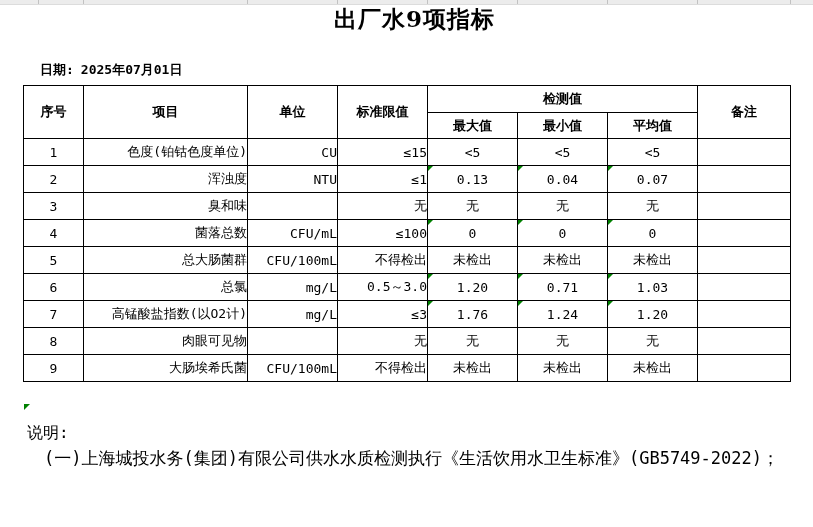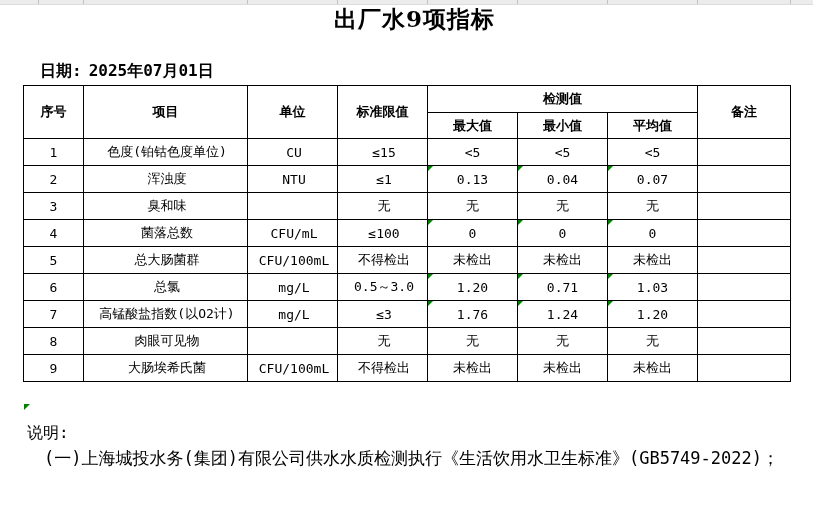--- a/index.html
+++ b/index.html
@@ -9,35 +9,35 @@
   }
   
   .grid-strip{position:absolute;top:0;left:0;width:813px;height:4px;background:#ececec;border-bottom:1px solid #dcdcdc;}
   .grid-strip i{position:absolute;top:0;width:1px;height:4px;background:#c2c2c2;}
   .title{
     position:absolute;top:4px;left:0;width:100%;text-align:center;
     font-size:23px;font-weight:bold;letter-spacing:1px;
     font-family:"DejaVu Serif", serif;
     padding-left:8px;
   }
-  .date-row{position:absolute;left:40px;top:61px;font-size:16px;font-weight:bold;}
+  .date-row{position:absolute;left:40px;top:61px;font-size:13px;font-weight:bold;}
   .date-row .lbl{margin-right:7px;}
   .report-table{
     position:absolute;left:23px;top:85px;width:767px;
     border-collapse:collapse;table-layout:fixed;
   }
   .report-table th,.report-table td{
     border:1px solid #000;font-size:13px;text-align:center;
     padding:0;overflow:hidden;white-space:nowrap;vertical-align:middle;
   }
   .report-table th{font-weight:bold;text-align:center;}
   .report-table thead tr:nth-child(1){height:27px;}
   .report-table thead tr:nth-child(2){height:26px;}
   .report-table tbody tr{height:27px;}
-  .report-table td.left{text-align:center;padding-left:3px;}
+  .report-table td.left{text-align:right;padding-left:3px;}
   .report-table td.flag{position:relative;}
   .tri{position:absolute;top:0;left:0;width:0;height:0;
        border-top:5px solid #008000;border-right:5px solid transparent;}
   .stray-tri{position:absolute;left:24px;top:404px;width:0;height:0;
        border-top:6px solid #008000;border-right:6px solid transparent;}
   .notes-label{position:absolute;left:27px;top:423px;font-size:16px;}
   .notes{position:absolute;left:44px;top:450px;font-size:17px;line-height:16.5px;}
   .notes div{white-space:nowrap;}
 </style>
 </head>

